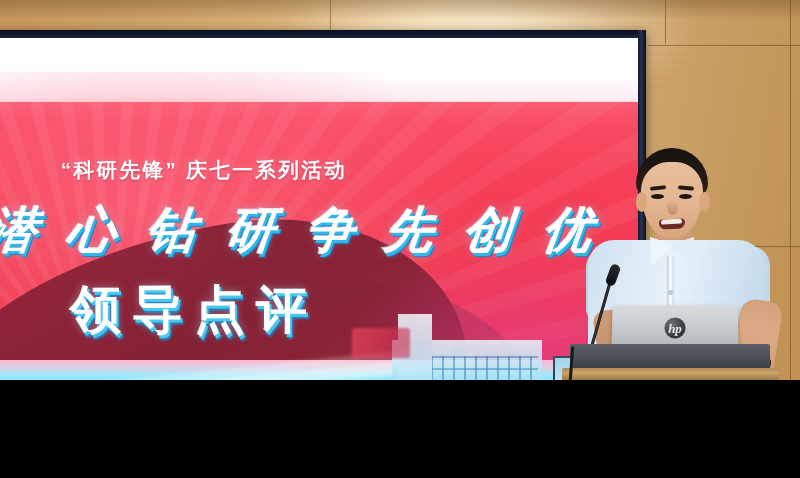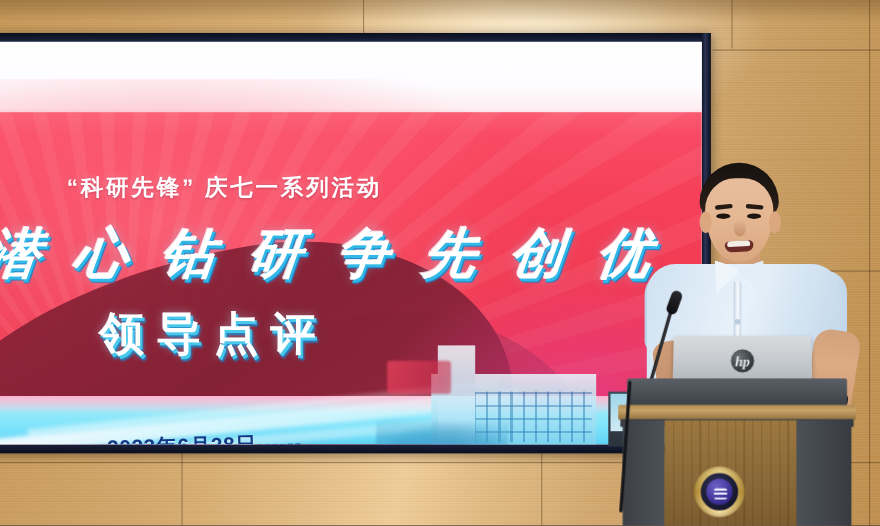--- a/index.html
+++ b/index.html
@@ -5,21 +5,21 @@
   html, body {
     margin: 0; padding: 0;
     background: #000;
   }
   body {
     font-family: "Liberation Sans", sans-serif;
   }
   #scene {
     position: relative;
     width: 800px;
-    height: 478px;
+    height: 380px;
     overflow: hidden;
     background: #404040;
   }
 
   
   .wall {
     position: absolute;
     inset: 0;
     background:
       linear-gradient(100deg,
@@ -215,21 +215,21 @@
       0 0 10px rgba(160,230,255,.5);
     white-space: nowrap;
     transform: skewX(-6deg);
   }
   #title-sub {
     position: absolute;
     left: 40px; top: 238px; width: 320px;
     text-align: center;
     font-family: Liberation Serif, serif;
     font-weight: bold;
-    font-size: 41px;
+    font-size: 51px;
     letter-spacing: 11px;
     color: #ffffff;
     text-shadow:
       2px 3px 0 #49c8ee,
       3px 5px 2px #1e86c8,
       0 0 8px rgba(180,240,255,.45);
     white-space: nowrap;
   }
   #slide-date {
     position: absolute;

